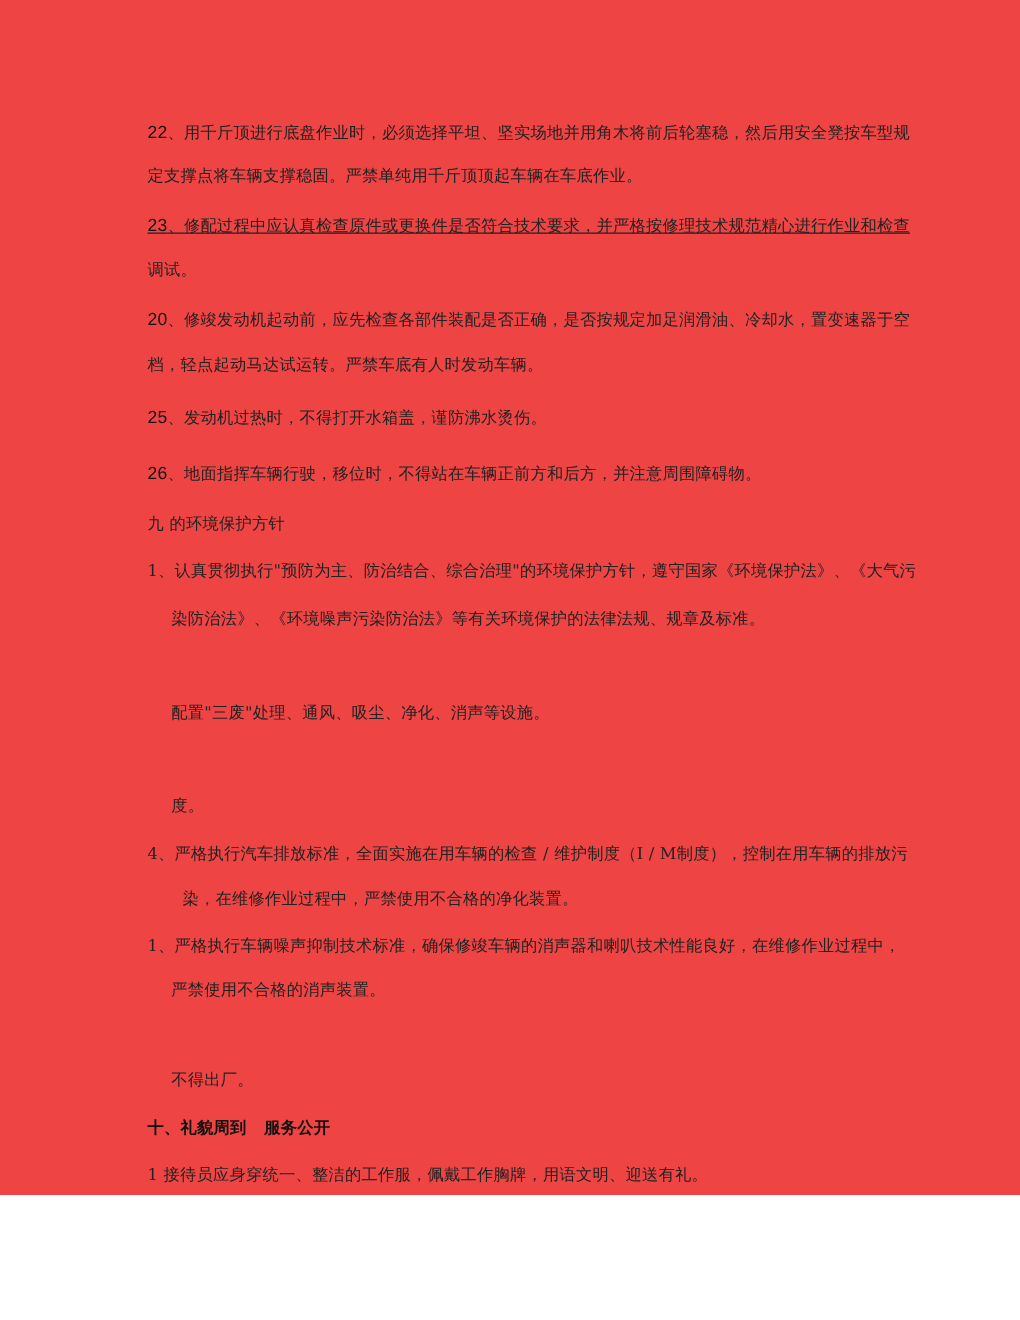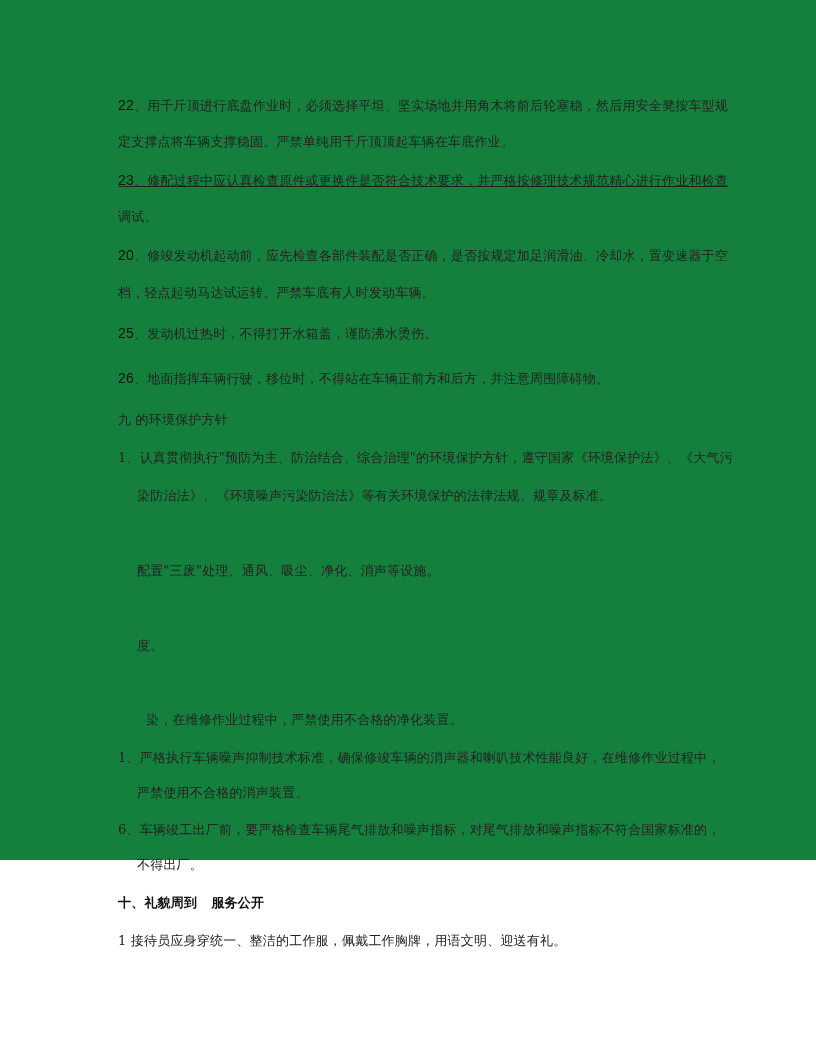--- a/index.html
+++ b/index.html
@@ -12,22 +12,22 @@
       height: 1056px;
       position: relative;
       overflow: hidden;
       font-family: "DejaVu Sans", "Liberation Sans", sans-serif;
       color: #1a1a1a;
     }
     .page {
       position: absolute;
       left: 0; top: 0;
       width: 816px;
-      height: 860px;
-      background: #15803d;
+      height: 956px;
+      background: #ef4444;
     }
     .line {
       position: absolute;
       left: 118px;
       white-space: nowrap;
       font-size: 13px;
       line-height: 18px;
       color: #222222;
       letter-spacing: 0.2px;
     }
@@ -63,25 +63,25 @@
 
   <div class="line" style="top:411px;">九 的环境保护方针</div>
 
   <div class="line serif" style="top:449px;">1、认真贯彻执行"预防为主、防治结合、综合治理"的环境保护方针，遵守国家《环境保护法》、《大气污</div>
   <div class="line serif indent1" style="top:487px;">染防治法》、《环境噪声污染防治法》等有关环境保护的法律法规、规章及标准。</div>
 
   <div class="line serif indent1" style="top:562px;">配置"三废"处理、通风、吸尘、净化、消声等设施。</div>
 
   <div class="line serif indent1" style="top:637px;">度。</div>
 
+  <div class="line serif" style="top:675px;">4、严格执行汽车排放标准，全面实施在用车辆的检查 / 维护制度（I / M制度），控制在用车辆的排放污</div>
   <div class="line serif indent2" style="top:711px;">染，在维修作业过程中，严禁使用不合格的净化装置。</div>
 
   <div class="line serif" style="top:749px;">1、严格执行车辆噪声抑制技术标准，确保修竣车辆的消声器和喇叭技术性能良好，在维修作业过程中，</div>
   <div class="line serif indent1" style="top:784px;">严禁使用不合格的消声装置。</div>
 
-  <div class="line serif" style="top:821px;">6、车辆竣工出厂前，要严格检查车辆尾气排放和噪声指标，对尾气排放和噪声指标不符合国家标准的，</div>
   <div class="line serif indent1" style="top:856px;">不得出厂。</div>
 
   <div class="line bold" style="top:894px; white-space:pre;">十、礼貌周到   服务公开</div>
 
   <div class="line serif" style="top:932px;">1 接待员应身穿统一、整洁的工作服，佩戴工作胸牌，用语文明、迎送有礼。</div>
 
 </div>
 
 </body></html>

